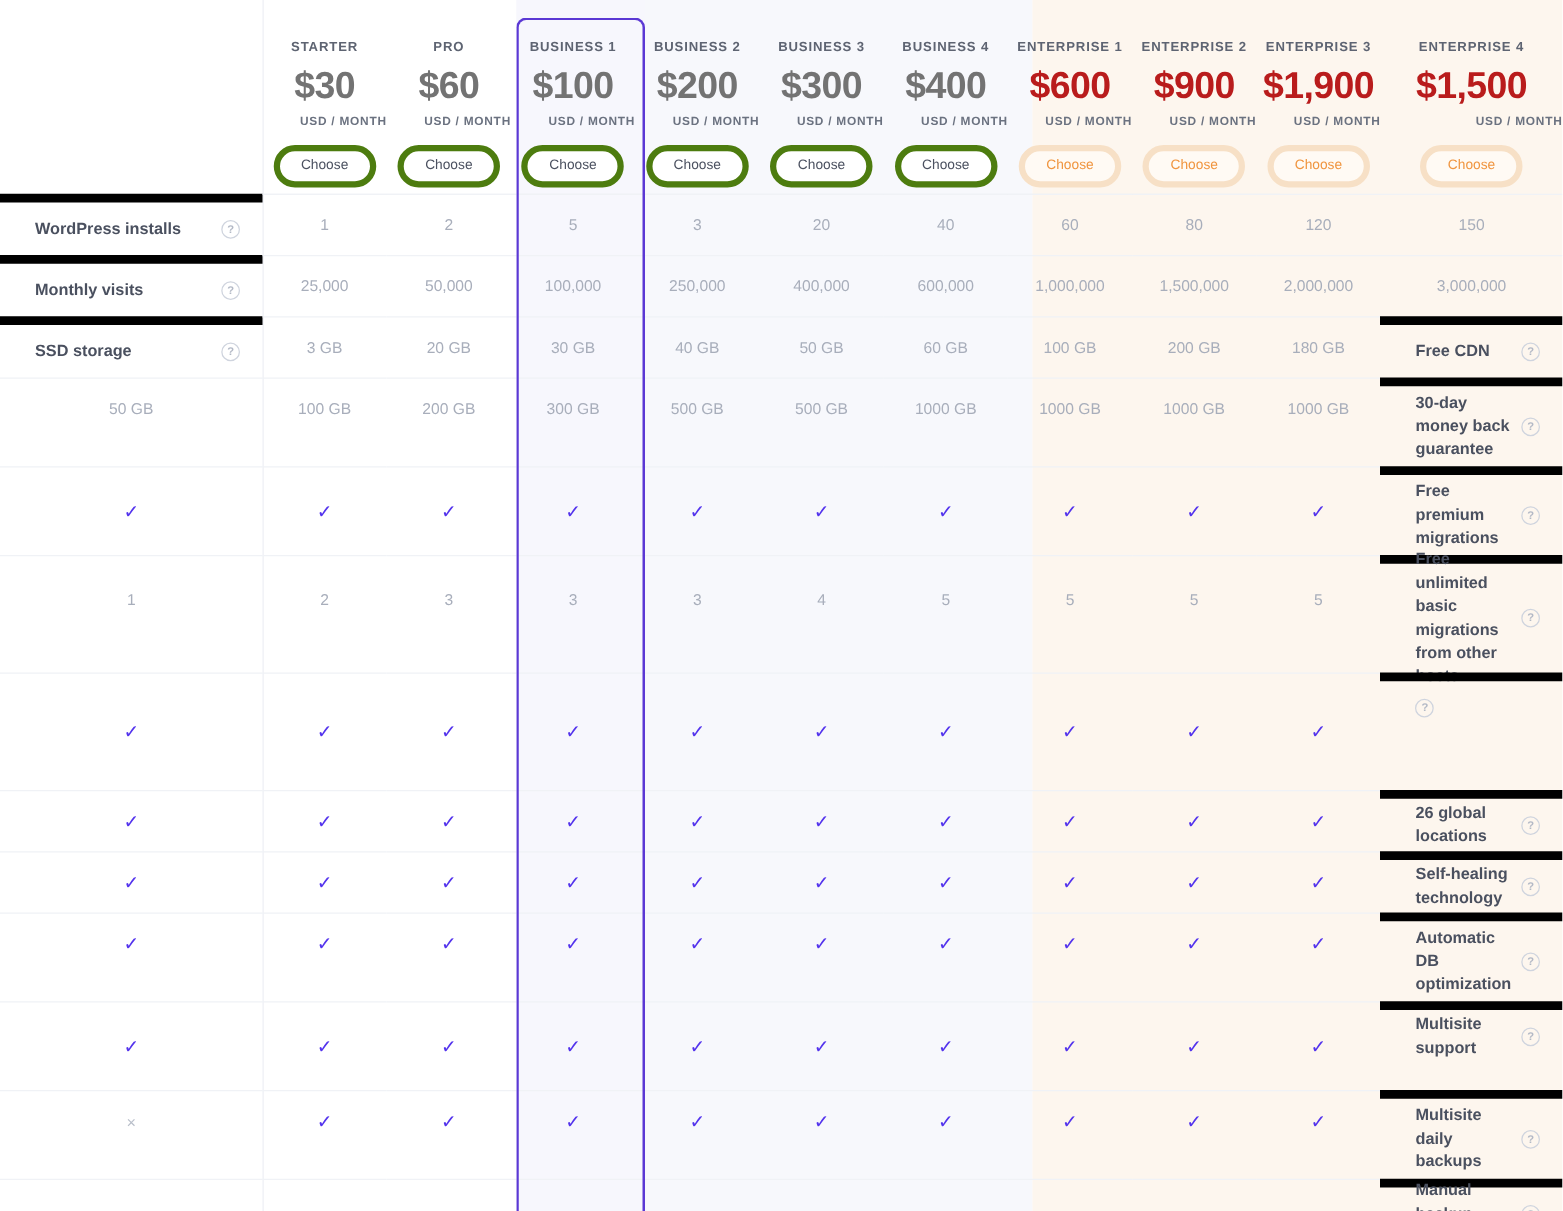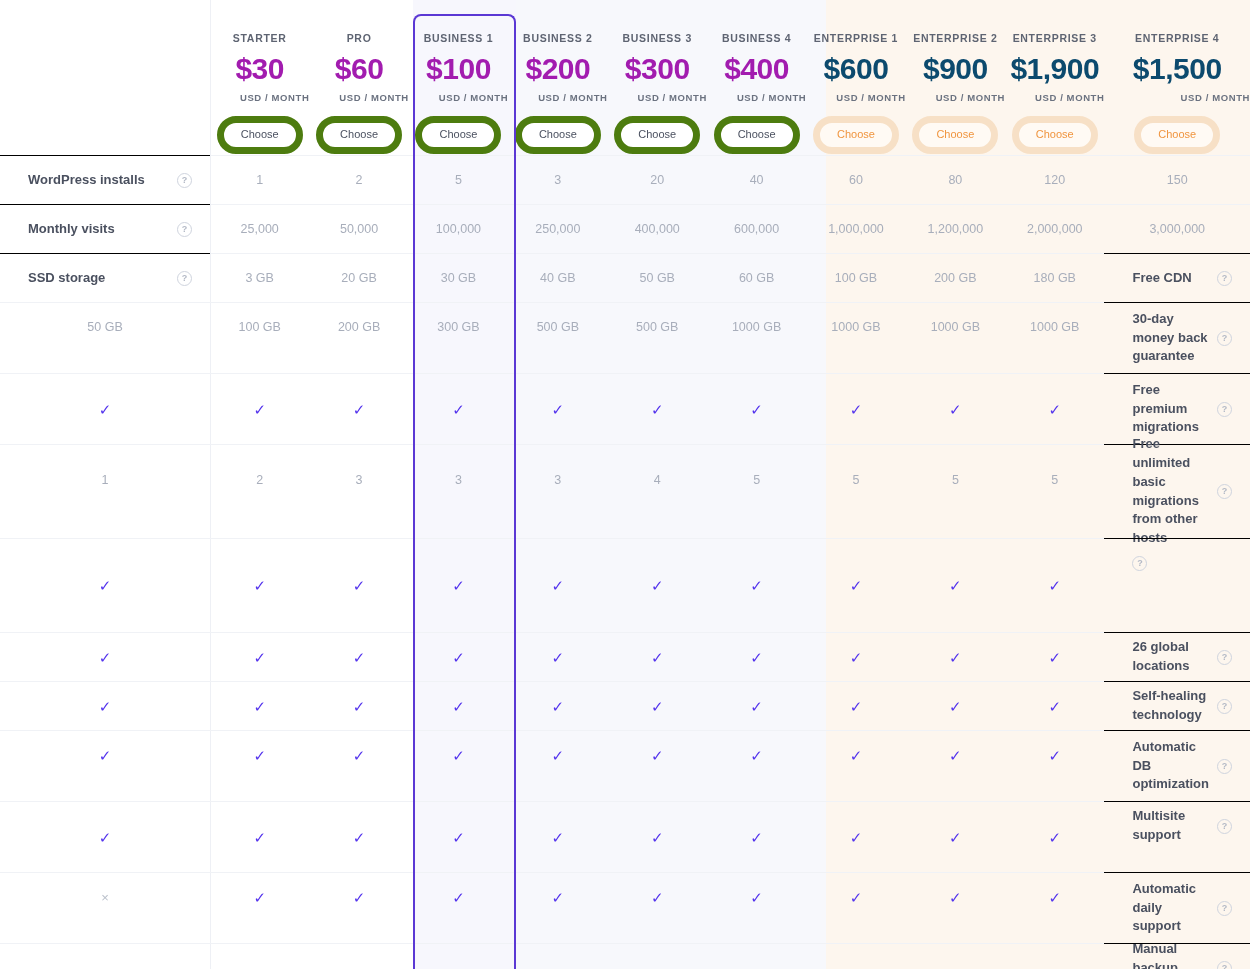--- a/index.html
+++ b/index.html
@@ -67,42 +67,42 @@
     font-weight: 700;
     letter-spacing: 0.7px;
     color: #5e6472;
     text-transform: uppercase;
   }
   .plan-price {
     margin-top: 9px;
     font-size: 30px;
     font-weight: 700;
     letter-spacing: -0.5px;
-    color: #a21caf;
+    color: #737373;
     line-height: 1.05;
   }
-  .plan-price.orange { color: #0c4a6e; }
+  .plan-price.orange { color: #b91c1c; }
   .plan-period {
     margin-top: 7px;
     font-size: 9.5px;
     font-weight: 700;
     letter-spacing: 0.6px;
     color: #6b7280;
     text-transform: uppercase;
     text-align: right;
   }
   .choose-btn {
     display: inline-block;
     margin-top: 13px;
     padding: 6px 17px 7px;
     font-size: 11px;
     font-family: "Liberation Sans", sans-serif;
     color: #4b5160;
     background: #ffffff;
-    border: 7px solid #4d7c0f;
+    border: 5px solid #4d7c0f;
     border-radius: 999px;
     cursor: pointer;
     line-height: 1;
   }
   .choose-btn.orange {
     color: #f0953f;
     border-color: #f7e0c6;
     background: #fffaf4;
   }
 
@@ -131,21 +131,21 @@
   
   .feature-label {
     display: flex;
     align-items: center;
     justify-content: space-between;
     padding: 0 18px 0 28px;
     font-size: 13px;
     font-weight: 700;
     color: #4a505f;
     line-height: 1.45;
-    border-top: 1px solid #000000;
+    border-top: 7px solid #000000;
   }
   .feature-label .txt { padding-right: 8px; }
 
   .help-icon {
     flex: 0 0 auto;
     width: 15px;
     height: 15px;
     border: 1px solid #cfd4de;
     border-radius: 50%;
     color: #b3b9c6;
@@ -311,21 +311,21 @@
       <div class="value-cell row-h-1">
         <span>400,000</span>
       </div>
       <div class="value-cell row-h-1">
         <span>600,000</span>
       </div>
       <div class="value-cell row-h-1">
         <span>1,000,000</span>
       </div>
       <div class="value-cell row-h-1">
-        <span>1,200,000</span>
+        <span>1,500,000</span>
       </div>
       <div class="value-cell row-h-1">
         <span>2,000,000</span>
       </div>
       <div class="value-cell row-h-1">
         <span>3,000,000</span>
       </div>
       <div class="feature-label row-h-1">
         <span class="txt">SSD storage</span>
         <span class="help-icon">?</span>
@@ -656,21 +656,21 @@
       <div class="value-cell row-h-1">
         <span class="check">✓</span>
       </div>
       <div class="value-cell row-h-1">
         <span class="check">✓</span>
       </div>
       <div class="value-cell row-h-1">
         <span class="check">✓</span>
       </div>
       <div class="feature-label row-h-2">
-        <span class="txt">Automatic daily support</span>
+        <span class="txt">Multisite daily backups</span>
         <span class="help-icon">?</span>
       </div>
       <div class="value-cell row-h-2">
         <span class="check">✓</span>
       </div>
       <div class="value-cell row-h-2">
         <span class="check">✓</span>
       </div>
       <div class="value-cell row-h-2">
         <span class="check">✓</span>

